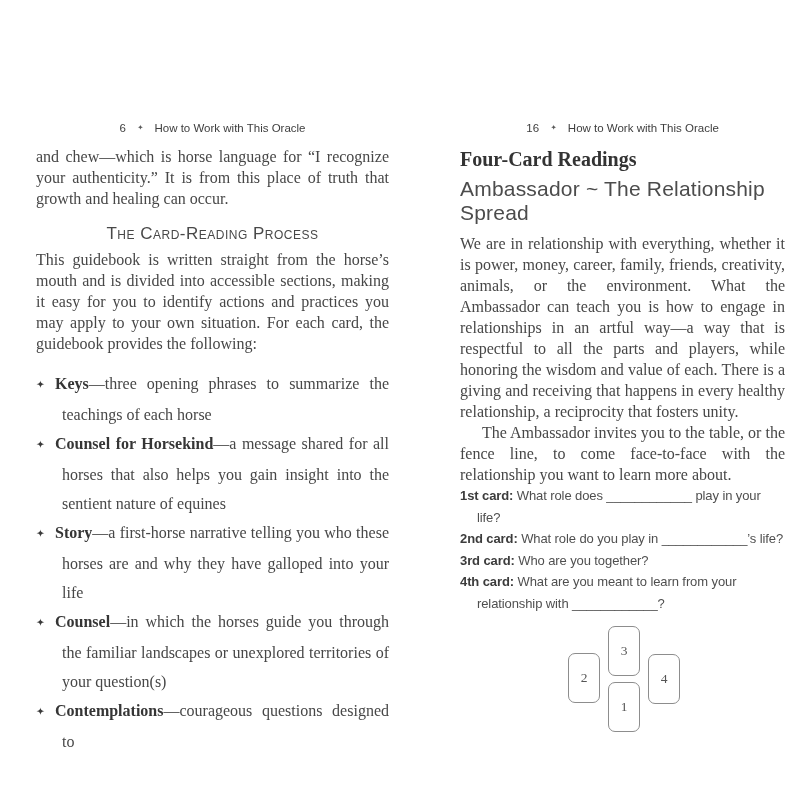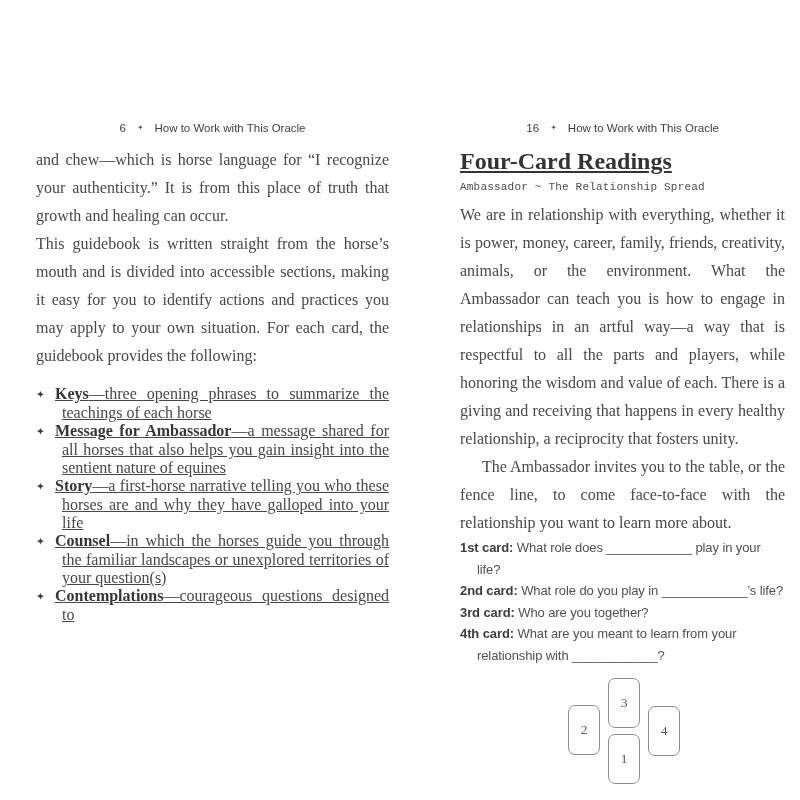--- a/index.html
+++ b/index.html
@@ -17,49 +17,49 @@
     margin:0 0 12px 0;
   }
   .running-head .folio{letter-spacing:.3px;}
   .diamond{
     font-family:"DejaVu Sans",sans-serif;font-size:7.5px;color:#5a5a5a;
     position:relative;top:-1px;
   }
 
   .serif{
     font-family:"Liberation Serif","DejaVu Serif",serif;
-    font-size:16px;line-height:28px;color:#474747;margin:0;
+    font-size:16px;line-height:21px;color:#474747;margin:0;
   }
   .just{text-align:justify;}
   .serif b, .list-item b{color:#353535;}
 
   .section-heading{
     font-family:"Liberation Sans",sans-serif;font-variant:small-caps;
     font-weight:400;font-size:17px;letter-spacing:.5px;color:#484848;
     text-align:center;margin:15px 0 5px 0;
   }
 
   .list-wrap{margin-top:15px;}
   .list-item{
     font-family:"Liberation Serif","DejaVu Serif",serif;
-    font-size:16px;line-height:18px;color:#474747;
-    text-align:justify;padding-left:26px;text-indent:-26px;margin:0;text-decoration:underline;
+    font-size:16px;line-height:29px;color:#474747;
+    text-align:justify;padding-left:26px;text-indent:-26px;margin:0;
   }
   .bullet{
     display:inline-block;width:19px;text-indent:0;
     font-family:"DejaVu Sans",sans-serif;font-size:10.5px;color:#3a3a3a;
     position:relative;top:-1px;
   }
 
   .four-card-heading{
     font-family:"Liberation Serif","DejaVu Serif",serif;
-    font-size:24px;font-weight:bold;color:#333333;margin:14px 0 6px 0;text-decoration:underline;
+    font-size:20px;font-weight:bold;color:#333333;margin:14px 0 6px 0;
   }
   .spread-title{
-    font-family:Liberation Mono, monospace;font-size:11px;color:#4c4c4c;
+    font-family:Liberation Sans, sans-serif;font-size:21px;color:#4c4c4c;
     letter-spacing:.2px;margin:0 0 8px 0;
   }
   .indent{text-indent:22px;}
 
   .q-list{}
   .q-line{
     font-family:"Liberation Sans",sans-serif;font-size:13px;line-height:21.5px;
     color:#4f4f4f;letter-spacing:-.1px;
     padding-left:17px;text-indent:-17px;margin:0;
   }
@@ -83,26 +83,27 @@
 
   <section class="page left">
     <header class="running-head">
       <span class="folio">6</span>
       <span class="diamond">✦</span>
       <span>How to Work with This Oracle</span>
     </header>
 
     <p class="serif just">and chew—which is horse language for “I recognize your authenticity.” It is from this place of truth that growth and healing can occur.</p>
 
+    <h2 class="section-heading">The Card-Reading Process</h2>
 
     <p class="serif just">This guidebook is written straight from the horse’s mouth and is divided into accessible sections, making it easy for you to identify actions and practices you may apply to your own situation. For each card, the guidebook provides the following:</p>
 
     <div class="list-wrap" id="left-list">
         <div class="list-item"><span class="bullet">✦</span><b>Keys</b>—three opening phrases to summarize the teachings of each horse</div>
-        <div class="list-item"><span class="bullet">✦</span><b>Message for Ambassador</b>—a message shared for all horses that also helps you gain insight into the sentient nature of equines</div>
+        <div class="list-item"><span class="bullet">✦</span><b>Counsel for Horsekind</b>—a message shared for all horses that also helps you gain insight into the sentient nature of equines</div>
         <div class="list-item"><span class="bullet">✦</span><b>Story</b>—a first-horse narrative telling you who these horses are and why they have galloped into your life</div>
         <div class="list-item"><span class="bullet">✦</span><b>Counsel</b>—in which the horses guide you through the familiar landscapes or unexplored territories of your question(s)</div>
         <div class="list-item"><span class="bullet">✦</span><b>Contemplations</b>—courageous questions designed to</div>
       </div>
   </section>
 
   <section class="page right">
     <header class="running-head">
       <span class="folio">16</span>
       <span class="diamond">✦</span>

